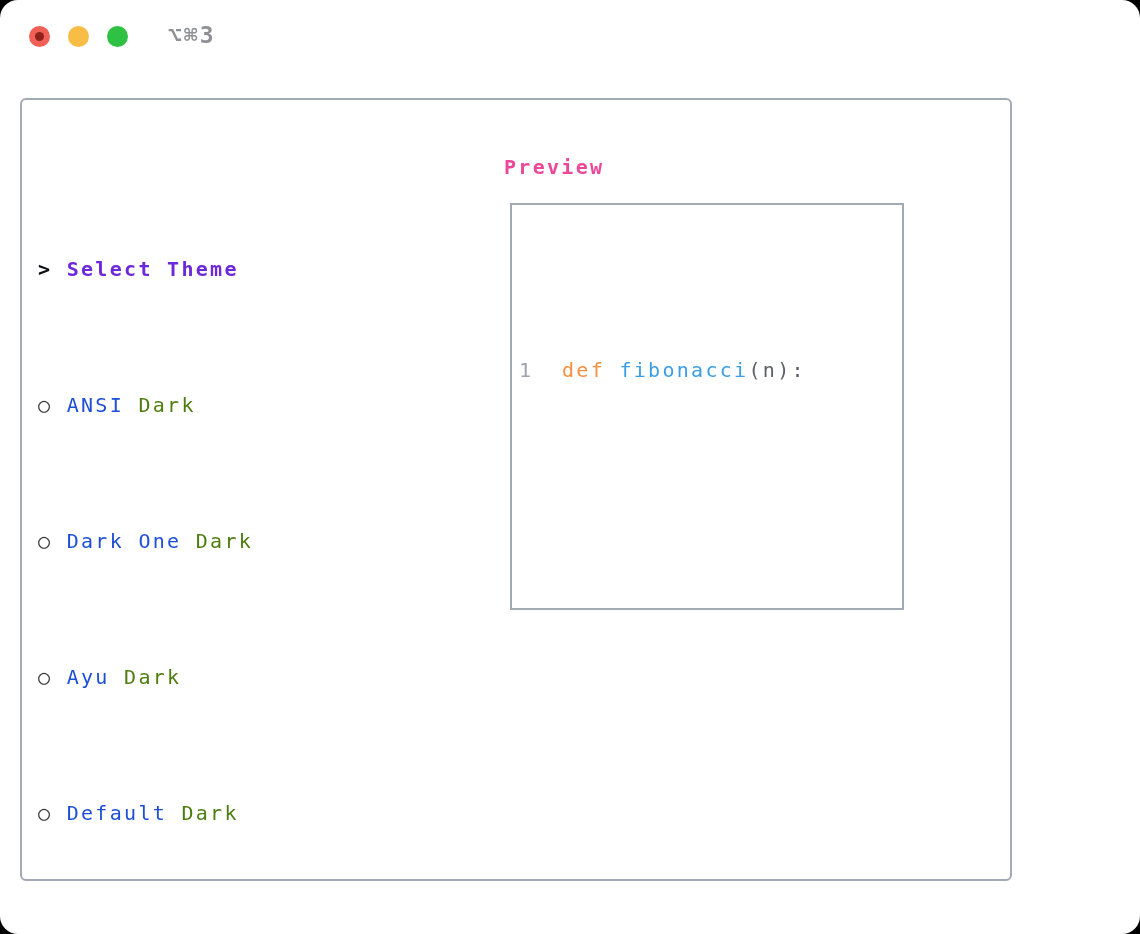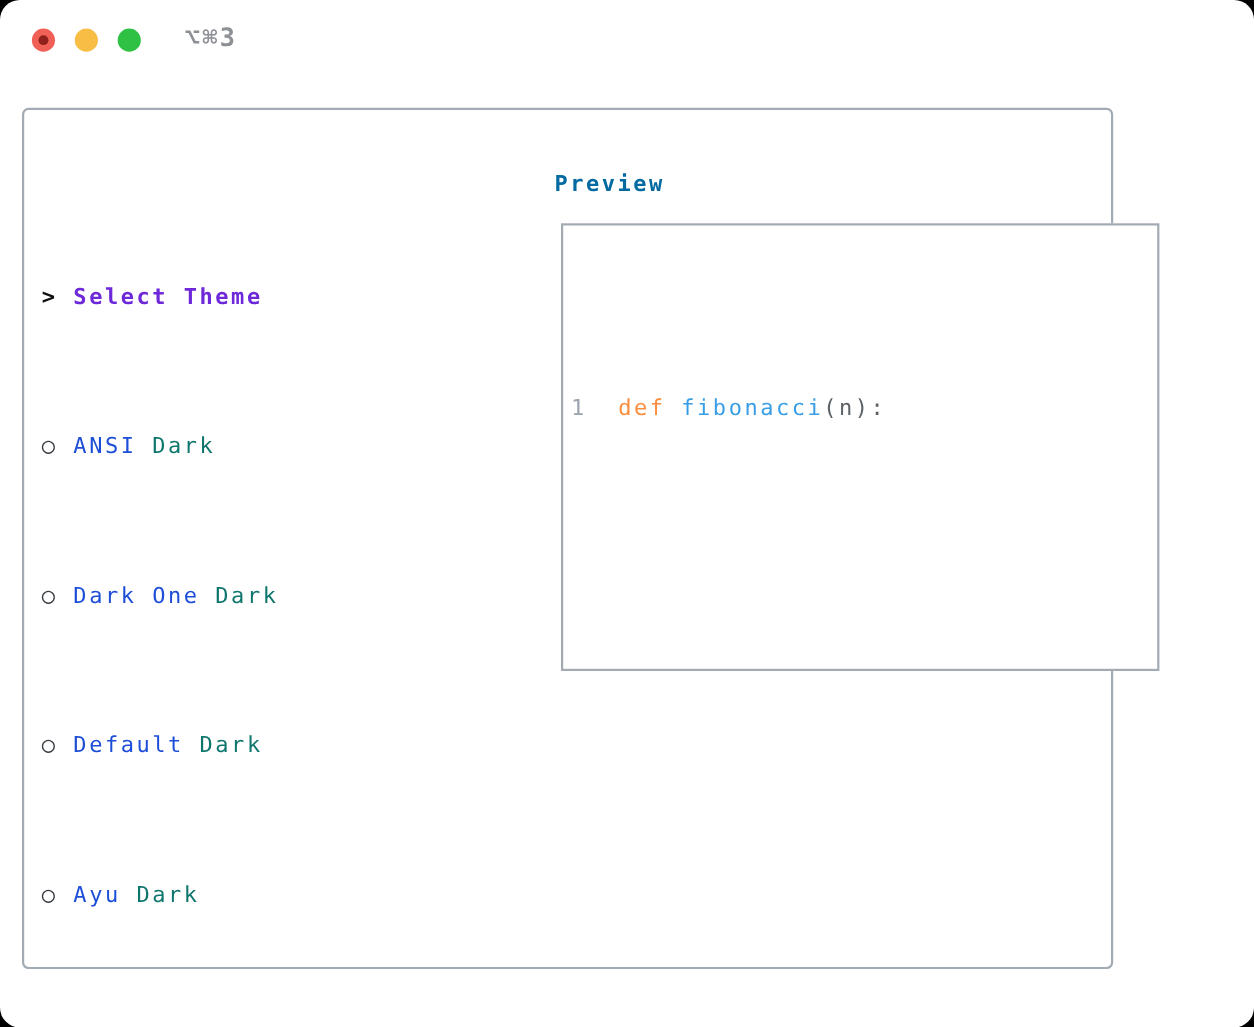--- a/index.html
+++ b/index.html
@@ -34,28 +34,28 @@
     font-size:20px;line-height:34px;letter-spacing:2.3px;white-space:pre;
   }
   
   .left-panel{position:absolute;left:16px;top:50px;}
   .row{height:34px;}
   .cell2{display:inline-block;width:28.7px;}
   .title-text{font-weight:bold;color:#6d28d9;}
   .prefix{font-weight:bold;color:#0c0e10;}
   .bullet{color:#383c42;}
   .iname{color:#1d4ed8;}
-  .variant{color:#0f766e;margin-left:14.35px;}
+  .variant{color:#4d7c0f;margin-left:14.35px;}
   
   .preview-title{
     position:absolute;left:482px;top:50px;height:34px;
-    font-weight:bold;color:#0369a1;
+    font-weight:bold;color:#ec4899;
   }
   .preview-box{
-    position:absolute;left:488px;top:103px;width:544px;height:407px;
+    position:absolute;left:488px;top:103px;width:394px;height:407px;
     border:2px solid #a2aab3;background:#fff;box-sizing:border-box;
     padding:46px 0 16px 7px;overflow:hidden;
   }
   .ln{display:inline-block;width:43px;color:#9aa4ae;}
   .fg{color:#5c6166;}
   .kw{color:#fa8d3e;}
   .fn{color:#399ee6;}
   .nm{color:#a37acc;}
   .it{color:#5c6166;font-style:italic;}
 </style>
@@ -76,23 +76,23 @@
   <div class="dialog">
 
     <div class="left-panel mono">
 
       <div class="row"><span class="prefix cell2">&gt;</span><span class="title-text">Select Theme</span></div>
 
       <div class="row"><span class="bullet cell2">○</span><span class="iname">ANSI</span><span class="variant">Dark</span></div>
 
       <div class="row"><span class="bullet cell2">○</span><span class="iname">Dark One</span><span class="variant">Dark</span></div>
 
+      <div class="row"><span class="bullet cell2">○</span><span class="iname">Ayu</span><span class="variant">Dark</span></div>
+
       <div class="row"><span class="bullet cell2">○</span><span class="iname">Default</span><span class="variant">Dark</span></div>
-
-      <div class="row"><span class="bullet cell2">○</span><span class="iname">Ayu</span><span class="variant">Dark</span></div>
 
       <div class="row"><span class="bullet cell2">○</span></div>
 
       
 
       
 
       
 
       

